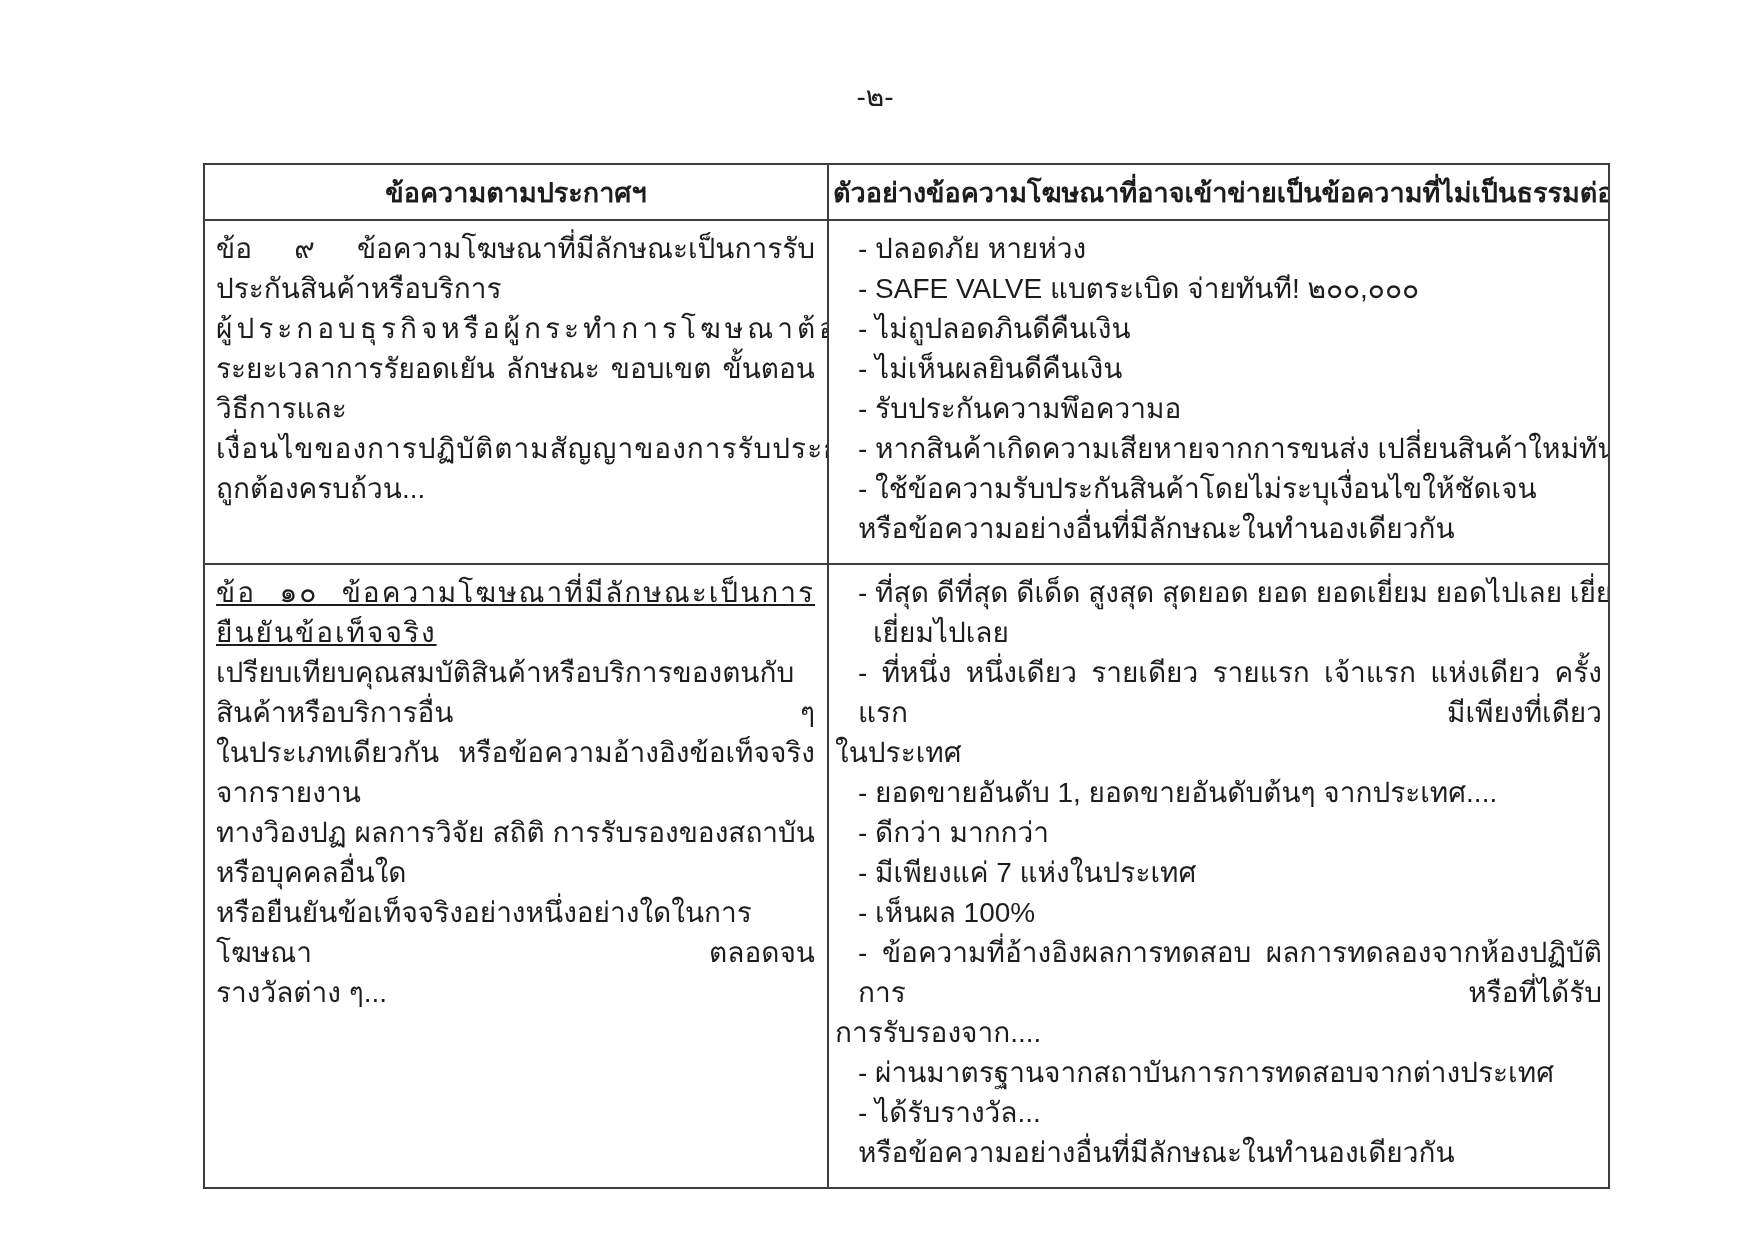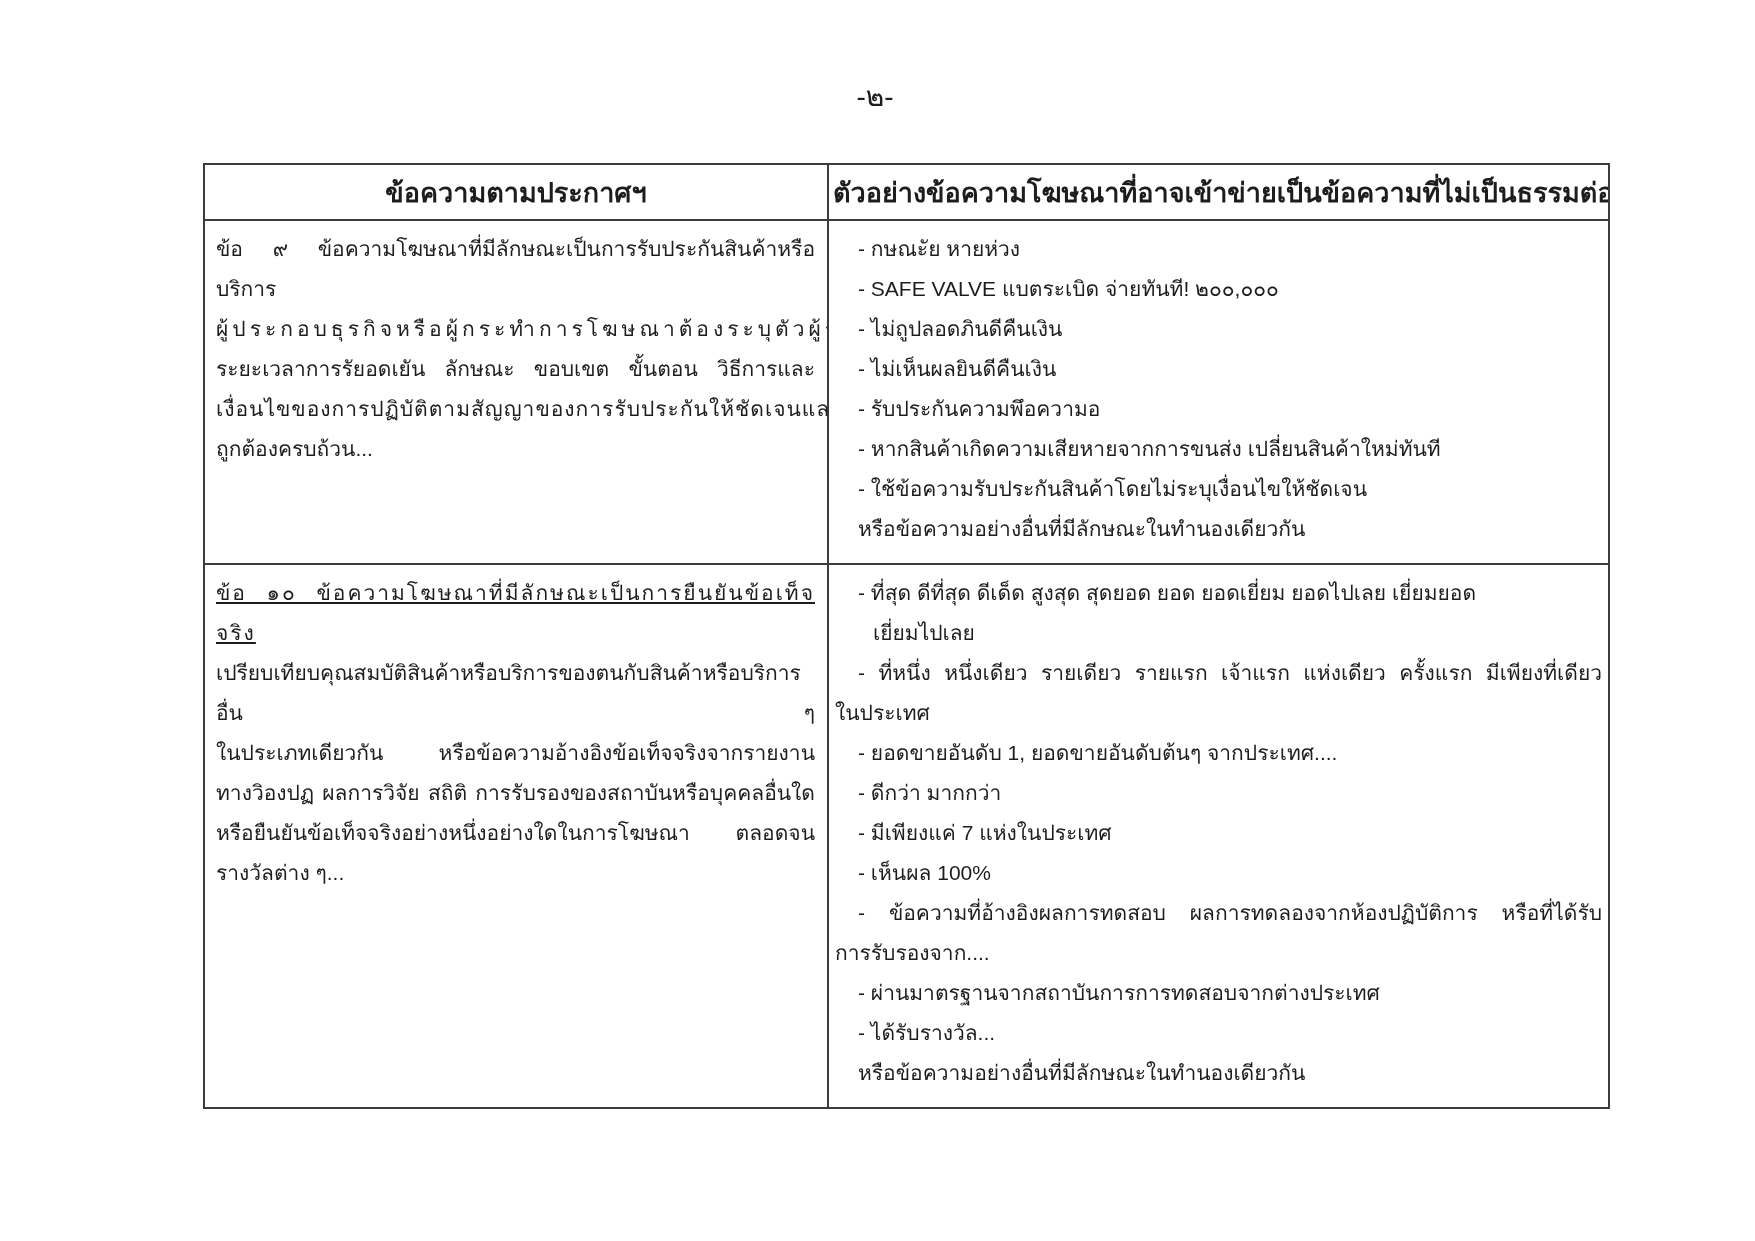--- a/index.html
+++ b/index.html
@@ -49,21 +49,21 @@
   }
   td.clause-cell {
     padding: 8px 12px 14px 11px;
   }
   td.example-cell {
     padding: 8px 6px 14px 4px;
   }
   .line {
     line-height: 40px;
     min-height: 40px;
-    font-size: 21px;
+    font-size: 28px;
     white-space: nowrap;
   }
   .example-cell .line.ind0 { padding-left: 2px; }
   .example-cell .line.ind1 { padding-left: 25px; }
   .example-cell .line.ind2 { padding-left: 40px; }
   .line.just {
     white-space: normal;
     text-align: justify;
     text-align-last: justify;
   }
@@ -87,21 +87,21 @@
   <tbody>
     <tr>
       <td class="clause-cell">
           <div class="line ind0 just">ข้อ ๙ ข้อความโฆษณาที่มีลักษณะเป็นการรับประกันสินค้าหรือบริการ</div>
           <div class="line ind0" style="letter-spacing: 4px;">ผู้ประกอบธุรกิจหรือผู้กระทำการโฆษณาต้องระบุตัวผู้รับประกัน</div>
           <div class="line ind0 just">ระยะเวลาการรัยอดเยัน ลักษณะ ขอบเขต ขั้นตอน วิธีการและ</div>
           <div class="line ind0" style="letter-spacing: 1px;">เงื่อนไขของการปฏิบัติตามสัญญาของการรับประกันให้ชัดเจนและ</div>
           <div class="line ind0">ถูกต้องครบถ้วน...</div>
         </td>
       <td class="example-cell">
-          <div class="line ind1">- กษณะัย หายห่วง</div>
+          <div class="line ind1">- ปลอดภัย หายห่วง</div>
           <div class="line ind1">- SAFE VALVE แบตระเบิด จ่ายทันที! ๒๐๐,๐๐๐</div>
           <div class="line ind1">- ไม่ถูปลอดภินดีคืนเงิน</div>
           <div class="line ind1">- ไม่เห็นผลยินดีคืนเงิน</div>
           <div class="line ind1">- รับประกันความพึอความอ</div>
           <div class="line ind1">- หากสินค้าเกิดความเสียหายจากการขนส่ง เปลี่ยนสินค้าใหม่ทันที</div>
           <div class="line ind1">- ใช้ข้อความรับประกันสินค้าโดยไม่ระบุเงื่อนไขให้ชัดเจน</div>
           <div class="line ind1">หรือข้อความอย่างอื่นที่มีลักษณะในทำนองเดียวกัน</div>
         </td>
     </tr>
     <tr>

